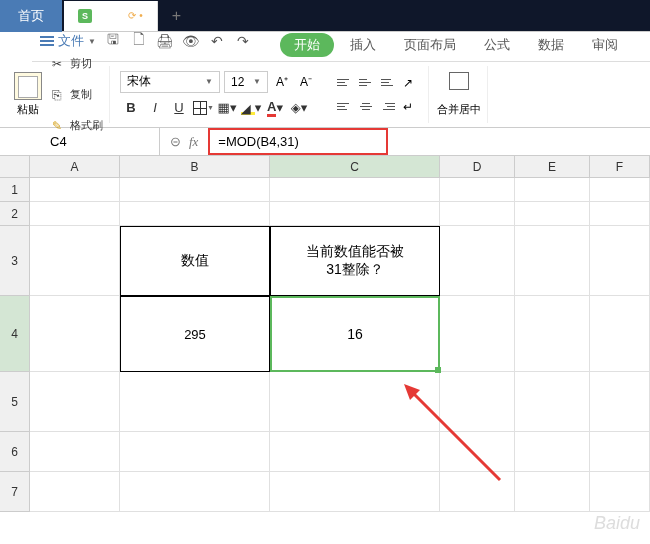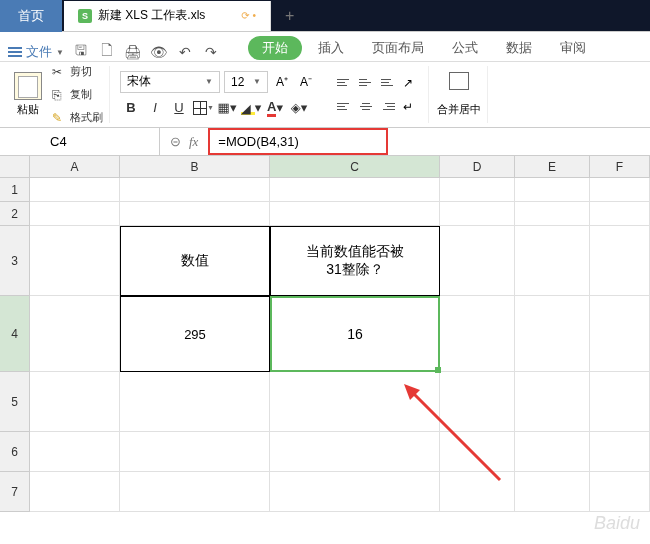--- a/index.html
+++ b/index.html
@@ -5,37 +5,37 @@
     * { box-sizing: border-box; margin: 0; padding: 0; }
     body { font-family: "Microsoft YaHei", Arial, sans-serif; font-size: 12px; background: #fff; width: 650px; height: 544px; overflow: hidden; position: relative; }
     
     .tabs-header { display: flex; align-items: center; background: #0f172a; height: 32px; border-bottom: 1px solid #ccc; }
     .tab-home { background: #4a7bb5; color: #fff; padding: 0 18px; height: 32px; display: flex; align-items: center; font-size: 13px; }
     .tab-doc { background: #fff; height: 30px; display: flex; align-items: center; padding: 0 14px; margin-left: 2px; border-right: 1px solid #ddd; gap: 6px; }
     .tab-doc-icon { width: 14px; height: 14px; background: #5cb85c; border-radius: 2px; display: flex; align-items: center; justify-content: center; color: #fff; font-size: 9px; font-weight: bold; }
     .tab-modified { color: #f0ad4e; font-size: 10px; margin-left: 30px; }
     .tab-add { padding: 0 14px; color: #777; font-size: 16px; cursor: pointer; }
     
-    .file-bar { display: flex; align-items: flex-end; background: #fff; height: 30px; padding: 0 8px; gap: 8px; border-bottom: 1px solid #ddd; }
+    .file-bar { display: flex; align-items: flex-start; background: #fff; height: 30px; padding: 0 8px; gap: 8px; border-bottom: 1px solid #ddd; margin-left: 32px; }
     .menu-btn { display: flex; align-items: center; gap: 4px; cursor: pointer; }
     .menu-lines { display: flex; flex-direction: column; gap: 2px; }
     .menu-lines span { width: 14px; height: 2px; background: #4a7bb5; }
     .file-text { color: #4a7bb5; font-size: 13px; }
     .dropdown-caret { font-size: 8px; color: #666; }
     .qat-icon { width: 18px; height: 18px; display: flex; align-items: center; justify-content: center; color: #555; cursor: pointer; font-size: 14px; }
     .ribbon-tabs { display: flex; align-items: center; margin-left: 20px; gap: 4px; }
     .ribbon-tab { padding: 4px 12px; color: #555; font-size: 13px; cursor: pointer; }
     .ribbon-tab.active { background: #5cb85c; color: #fff; border-radius: 12px; padding: 3px 14px; }
     
     .ribbon { display: flex; align-items: center; background: #fff; height: 66px; padding: 4px 8px; border-bottom: 1px solid #ccc; gap: 2px; }
     .ribbon-group { display: flex; flex-direction: column; align-items: center; padding: 0 6px; border-right: 1px solid #eee; height: 100%; justify-content: center; }
     .paste-big { display: flex; flex-direction: column; align-items: center; gap: 2px; cursor: pointer; }
     .paste-icon { width: 28px; height: 28px; border: 1px solid #888; background: #fffae0; position: relative; }
     .paste-icon::after { content: ''; position: absolute; top: 3px; left: 3px; width: 18px; height: 20px; background: #fff; border: 1px solid #aaa; }
-    .clip-small { display: flex; flex-direction: column; gap: 8px; margin-left: 6px; }
+    .clip-small { display: flex; flex-direction: column; gap: 16px; margin-left: 6px; }
     .clip-item { display: flex; align-items: center; gap: 4px; font-size: 11px; cursor: pointer; color: #333; }
     .clip-icn { width: 14px; height: 14px; }
     .scissors::before { content: '✂'; font-size: 12px; }
     .copy-icn::before { content: '⎘'; font-size: 12px; }
     .brush-icn::before { content: '✎'; font-size: 12px; color: #d4a017; }
     
     .font-group { display: flex; flex-direction: column; gap: 4px; padding: 0 8px; }
     .font-row1 { display: flex; gap: 4px; align-items: center; }
     .font-select { border: 1px solid #ccc; height: 22px; padding: 0 6px; font-size: 12px; min-width: 100px; display: flex; align-items: center; justify-content: space-between; }
     .size-select { border: 1px solid #ccc; height: 22px; padding: 0 6px; font-size: 12px; width: 44px; display: flex; align-items: center; justify-content: space-between; }
@@ -94,21 +94,20 @@
   </style>
 </head>
 <body>
 
 <div class="tabs-header">
   <div class="tab-home">
       <span>首页</span>
     </div>
   <div class="tab-doc">
     <span class="tab-doc-icon">S</span>
-    <span>新建 XLS 工作表.xls</span>
     <span class="tab-modified">⟳ •</span>
   </div>
   <div class="tab-add">+</div>
 </div>
 
 <div class="file-bar">
   <div class="menu-btn">
     <div class="menu-lines">
         <span></span>
         <span></span>

